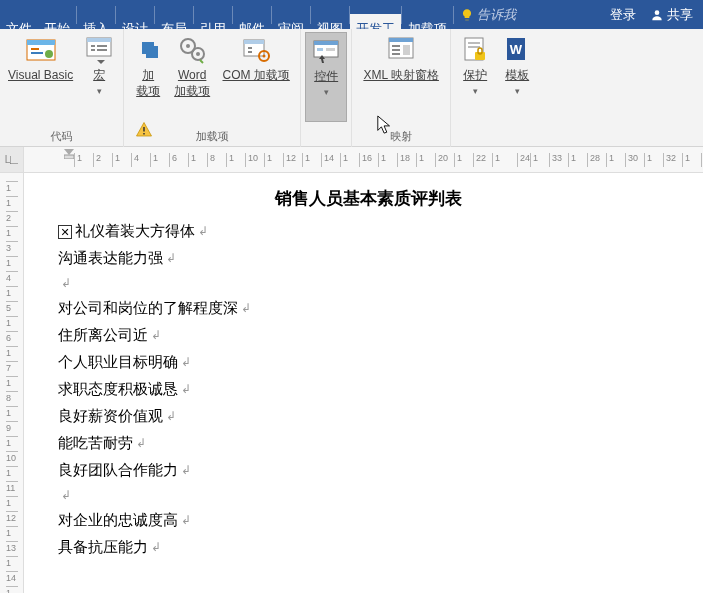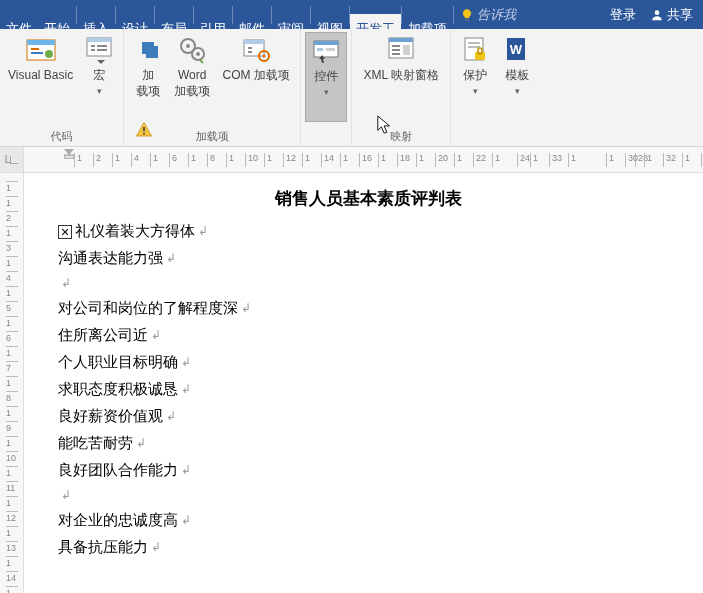--- a/index.html
+++ b/index.html
@@ -17,21 +17,21 @@
   .usericon { width: 14px; height: 14px; fill: #fff; }
   
   .ribbon { background: #f3f3f3; height: 118px; border-bottom: 1px solid #d4d4d4; display: flex; position: relative; }
   .rgroup { display: flex; flex-direction: column; align-items: center; justify-content: space-between; border-right: 1px solid #e1e1e1; padding: 3px 4px 0 4px; height: 118px; }
   .rgroup .items { display: flex; align-items: flex-start; gap: 2px; }
   .rgroup .glabel { font-size: 11px; color: #666; padding-bottom: 3px; text-align: center; width: 100%; }
   .rbtn { display: flex; flex-direction: column; align-items: center; justify-content: flex-start; padding: 2px 4px; min-width: 40px; text-align: center; font-size: 12px; color: #444; line-height: 1.3; cursor: default; }
   .rbtn.big { height: 90px; }
   .rbtn.active { background: #c5c5c5; border: 1px solid #aaa; }
   .rbtn .ico { width: 32px; height: 32px; display: flex; align-items: center; justify-content: center; margin-bottom: 2px; }
-  .rbtn .lbl { white-space: pre-line; }
+  .rbtn .lbl { white-space: pre-line; text-decoration: underline; }
   .dd { font-size: 9px; color: #666; margin-top: 2px; }
   .warn { position: absolute; left: 135px; top: 92px; width: 18px; height: 18px; }
   
   .cursor { position: absolute; left: 376px; top: 114px; width: 18px; height: 22px; z-index: 100; pointer-events: none; }
   
   .ruler-area { display: flex; background: #fff; }
   .ruler-v { width: 24px; background: #f7f7f7; border-right: 1px solid #ddd; }
   .ruler-corner { height: 26px; background: #e8e8e8; border-bottom: 1px solid #ddd; display: flex; align-items: center; justify-content: center; font-size: 10px; color: #888; }
   .ruler-h { flex: 1; height: 26px; background: #f7f7f7; border-bottom: 1px solid #ddd; position: relative; overflow: hidden; }
   .ruler-h .mark { position: absolute; top: 6px; font-size: 9px; color: #888; height: 14px; border-left: 1px solid #bbb; padding-left: 2px; }
@@ -274,21 +274,21 @@
       <div class="mark" style="left: 373px;">18</div>
       <div class="mark" style="left: 392px;">1</div>
       <div class="mark" style="left: 411px;">20</div>
       <div class="mark" style="left: 430px;">1</div>
       <div class="mark" style="left: 449px;">22</div>
       <div class="mark" style="left: 468px;">1</div>
       <div class="mark" style="left: 487px; margin-left: 6px;">24</div>
       <div class="mark" style="left: 506px;">1</div>
       <div class="mark" style="left: 525px;">33</div>
       <div class="mark" style="left: 544px;">1</div>
-      <div class="mark" style="left: 563px; margin-left: 48px;">28</div>
+      <div class="mark" style="left: 563px;">28</div>
       <div class="mark" style="left: 582px;">1</div>
       <div class="mark" style="left: 601px;">30</div>
       <div class="mark" style="left: 620px;">1</div>
       <div class="mark" style="left: 639px;">32</div>
       <div class="mark" style="left: 658px;">1</div>
       <div class="mark" style="left: 677px;">34</div>
     </div>
 </div>
 
 <div class="main">

